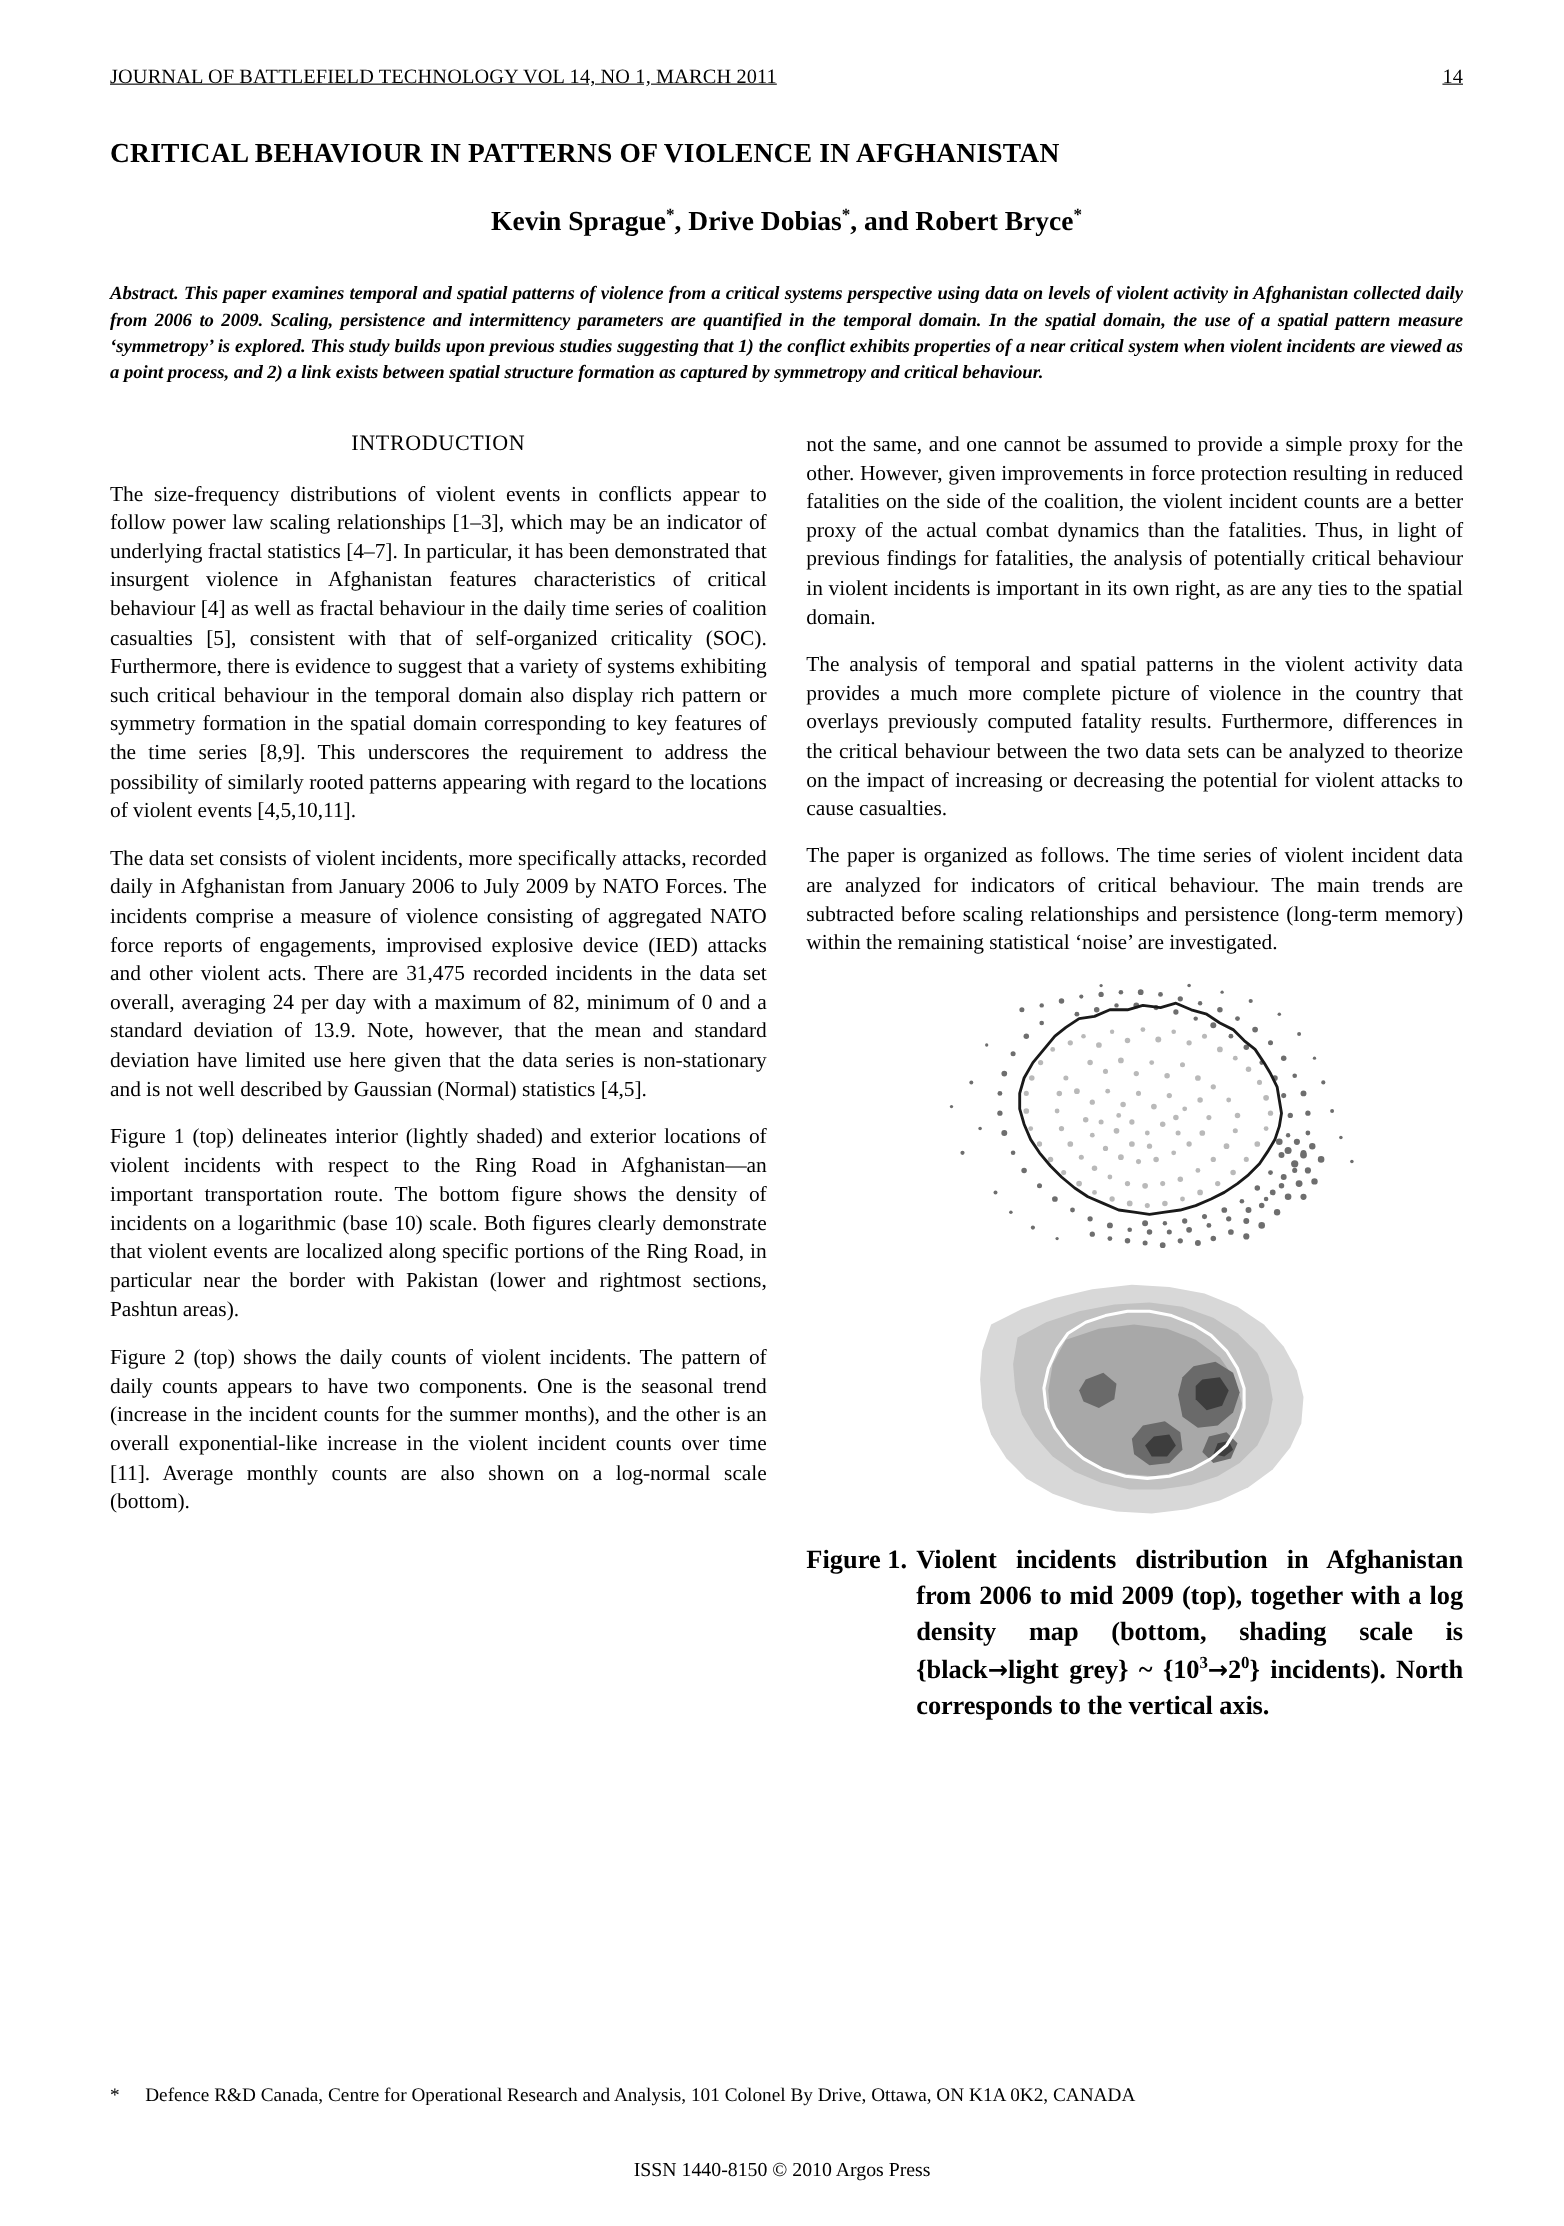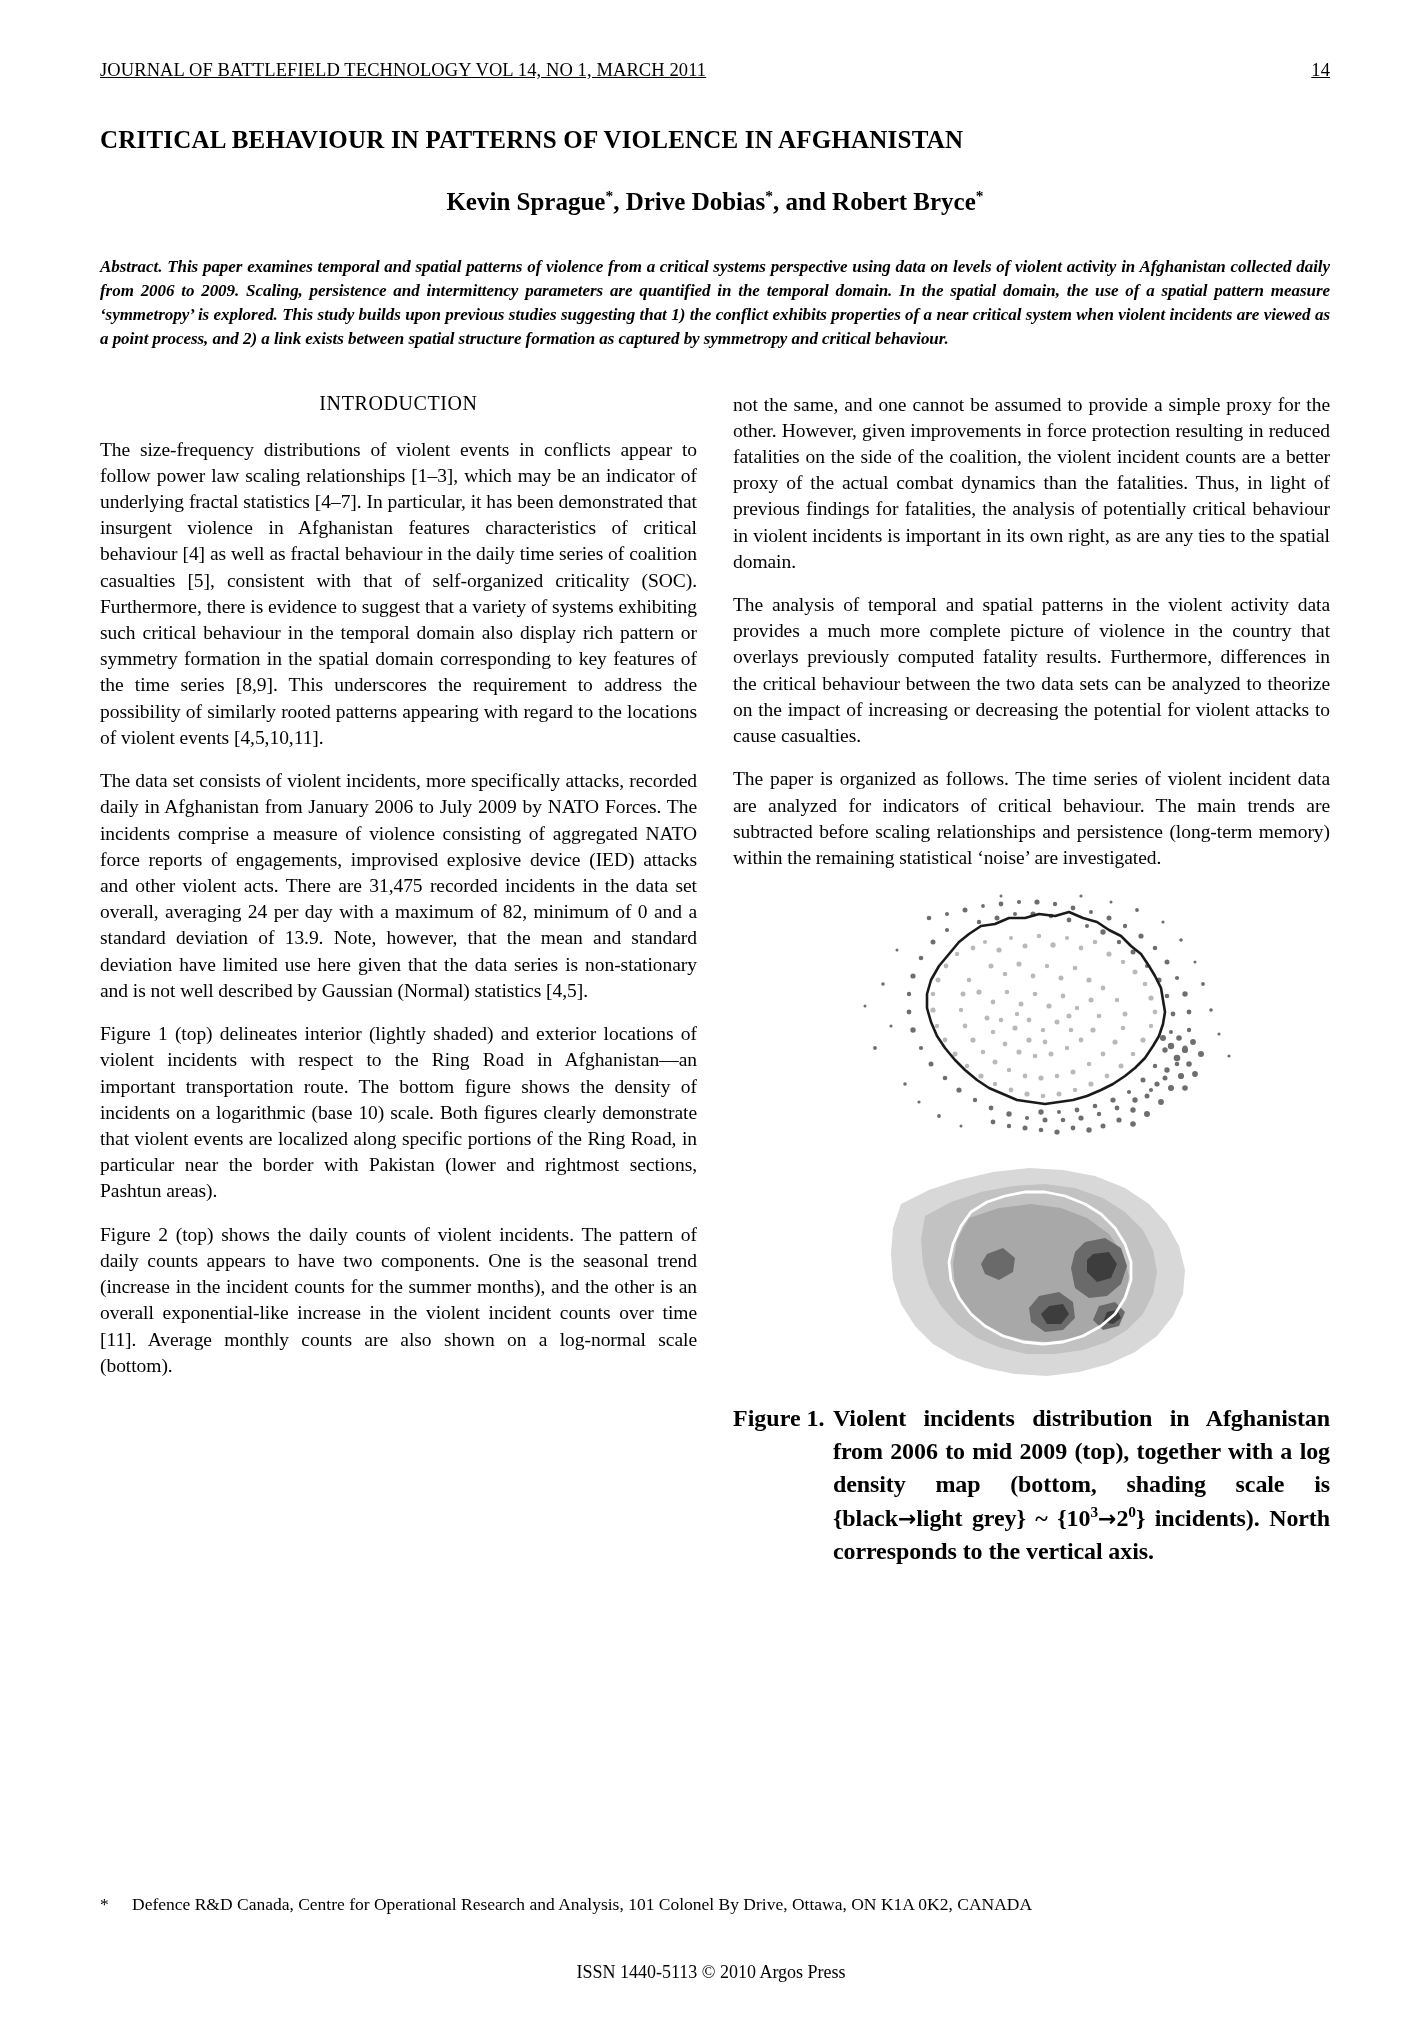--- a/index.html
+++ b/index.html
@@ -490,15 +490,15 @@
       </div>
 
     </div>
   </div>
 
   <div class="footnote">
     <span class="star">*</span>
     <span>Defence R&amp;D Canada, Centre for Operational Research and Analysis, 101 Colonel By Drive, Ottawa, ON K1A 0K2, CANADA</span>
   </div>
 
-  <div class="colophon">ISSN 1440-5113  ©  2010 Argos Press</div>
+  <div class="colophon">ISSN 1440-8150  ©  2010 Argos Press</div>
 
 </div>
 
 </body></html>

